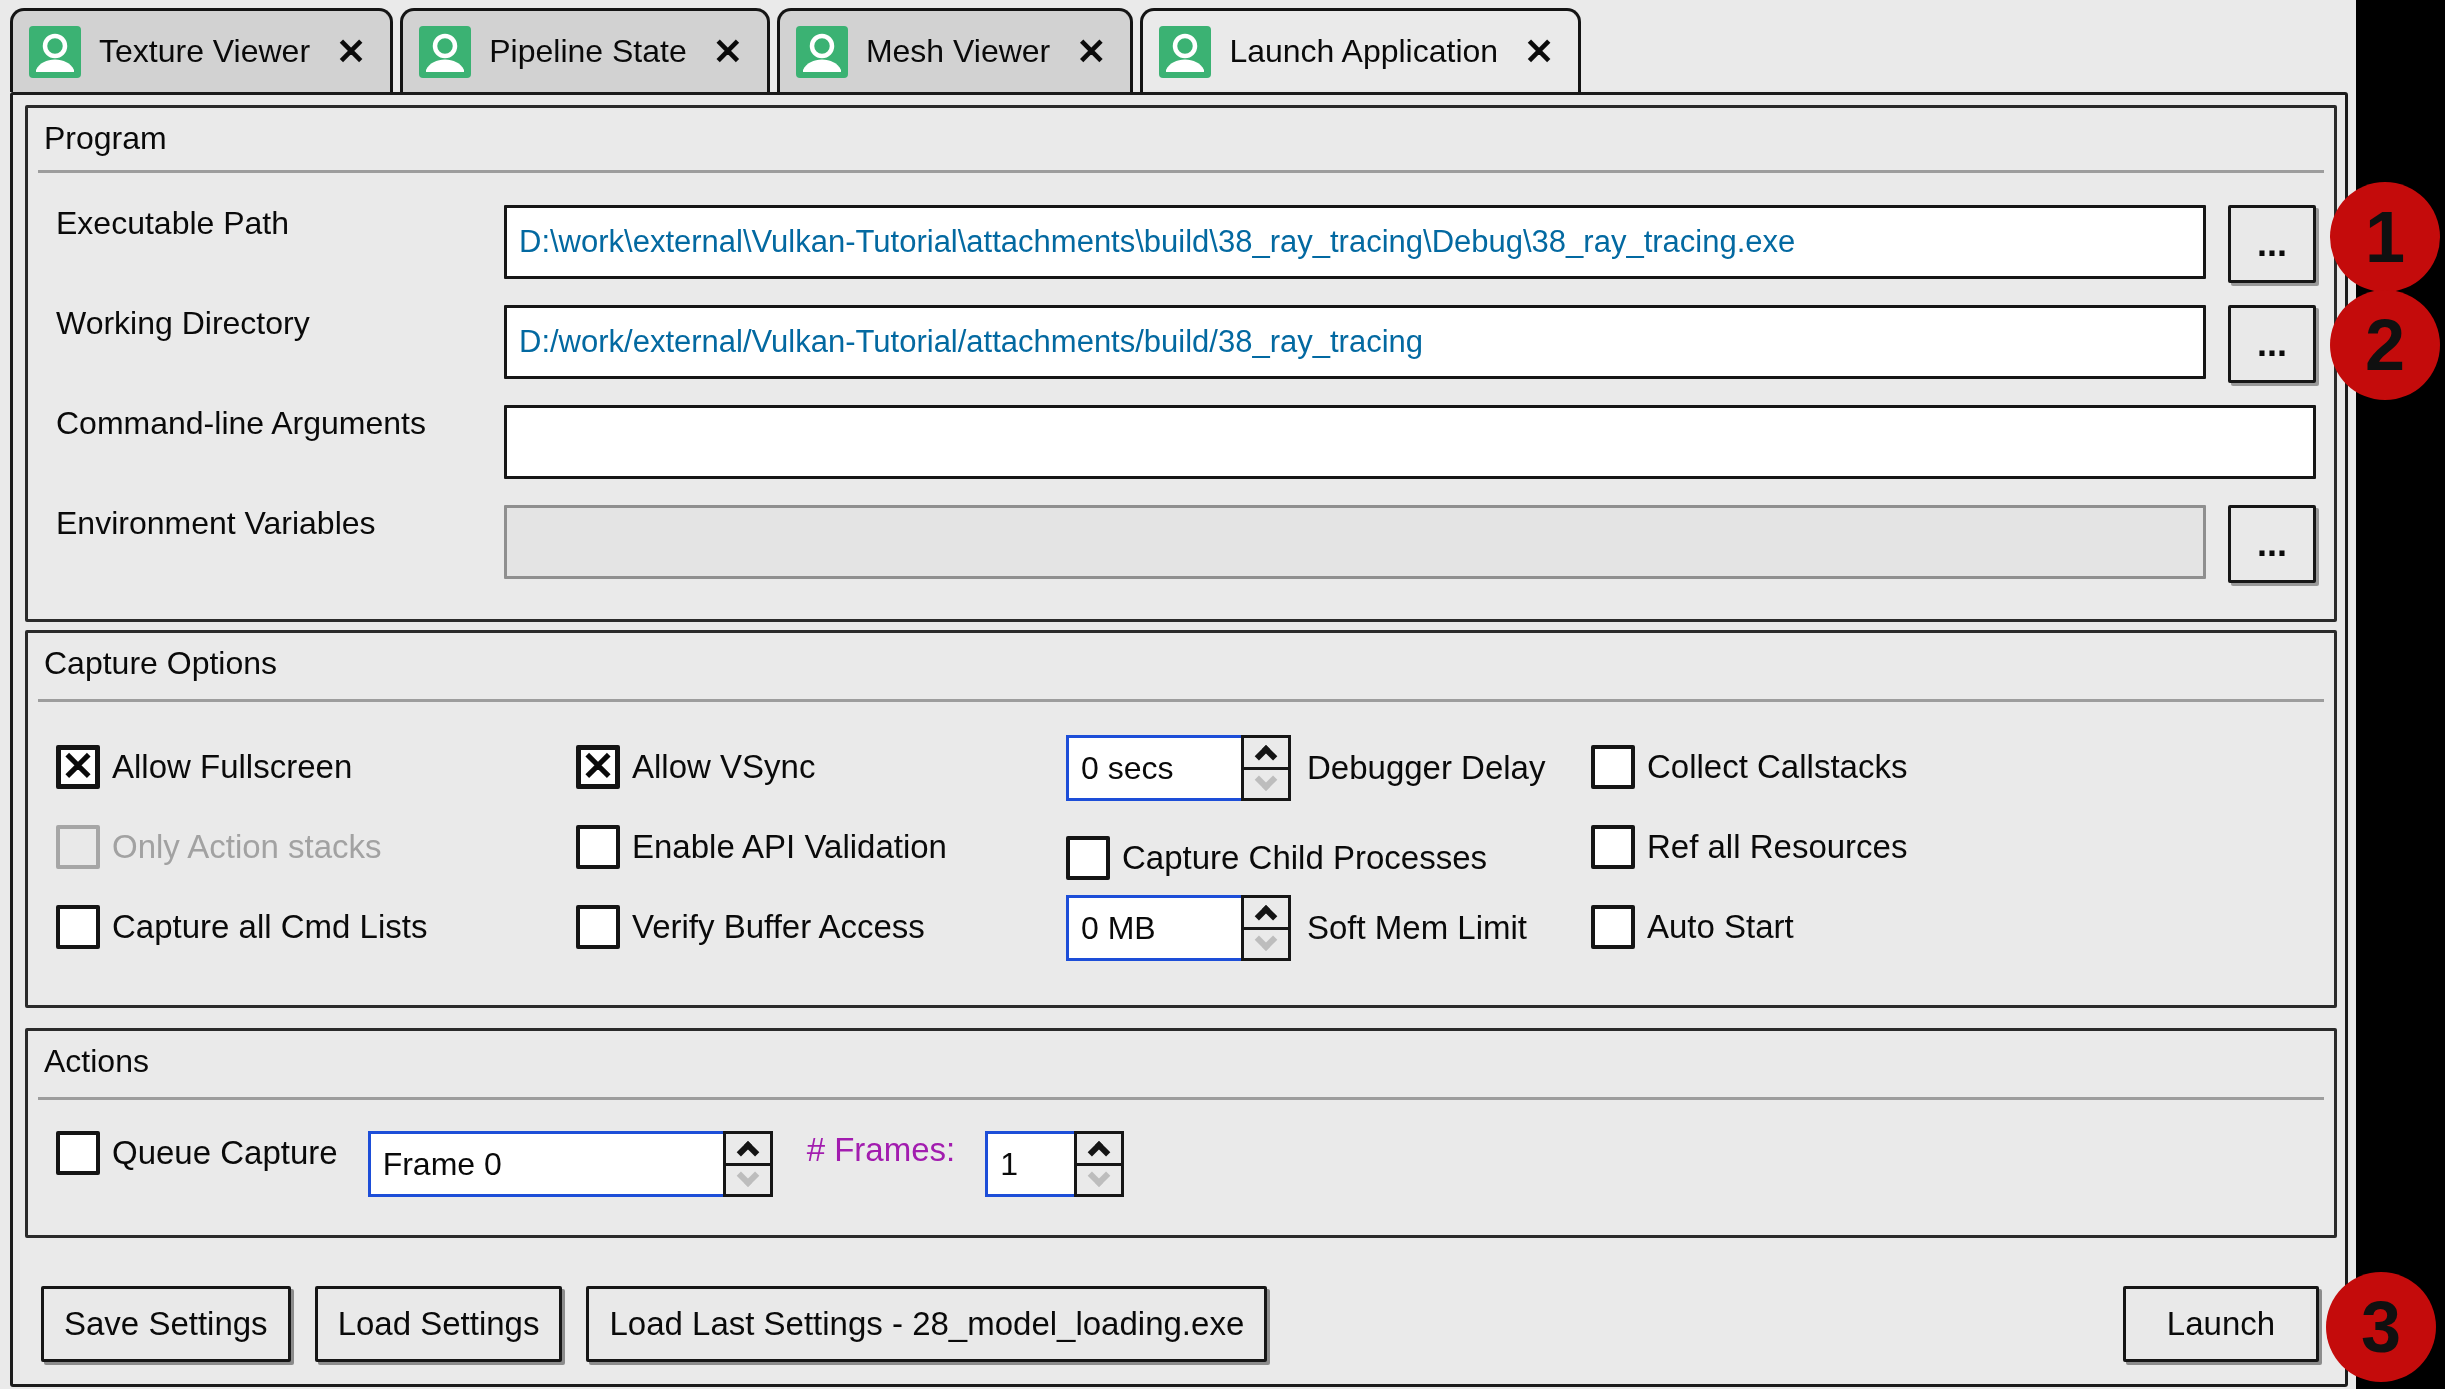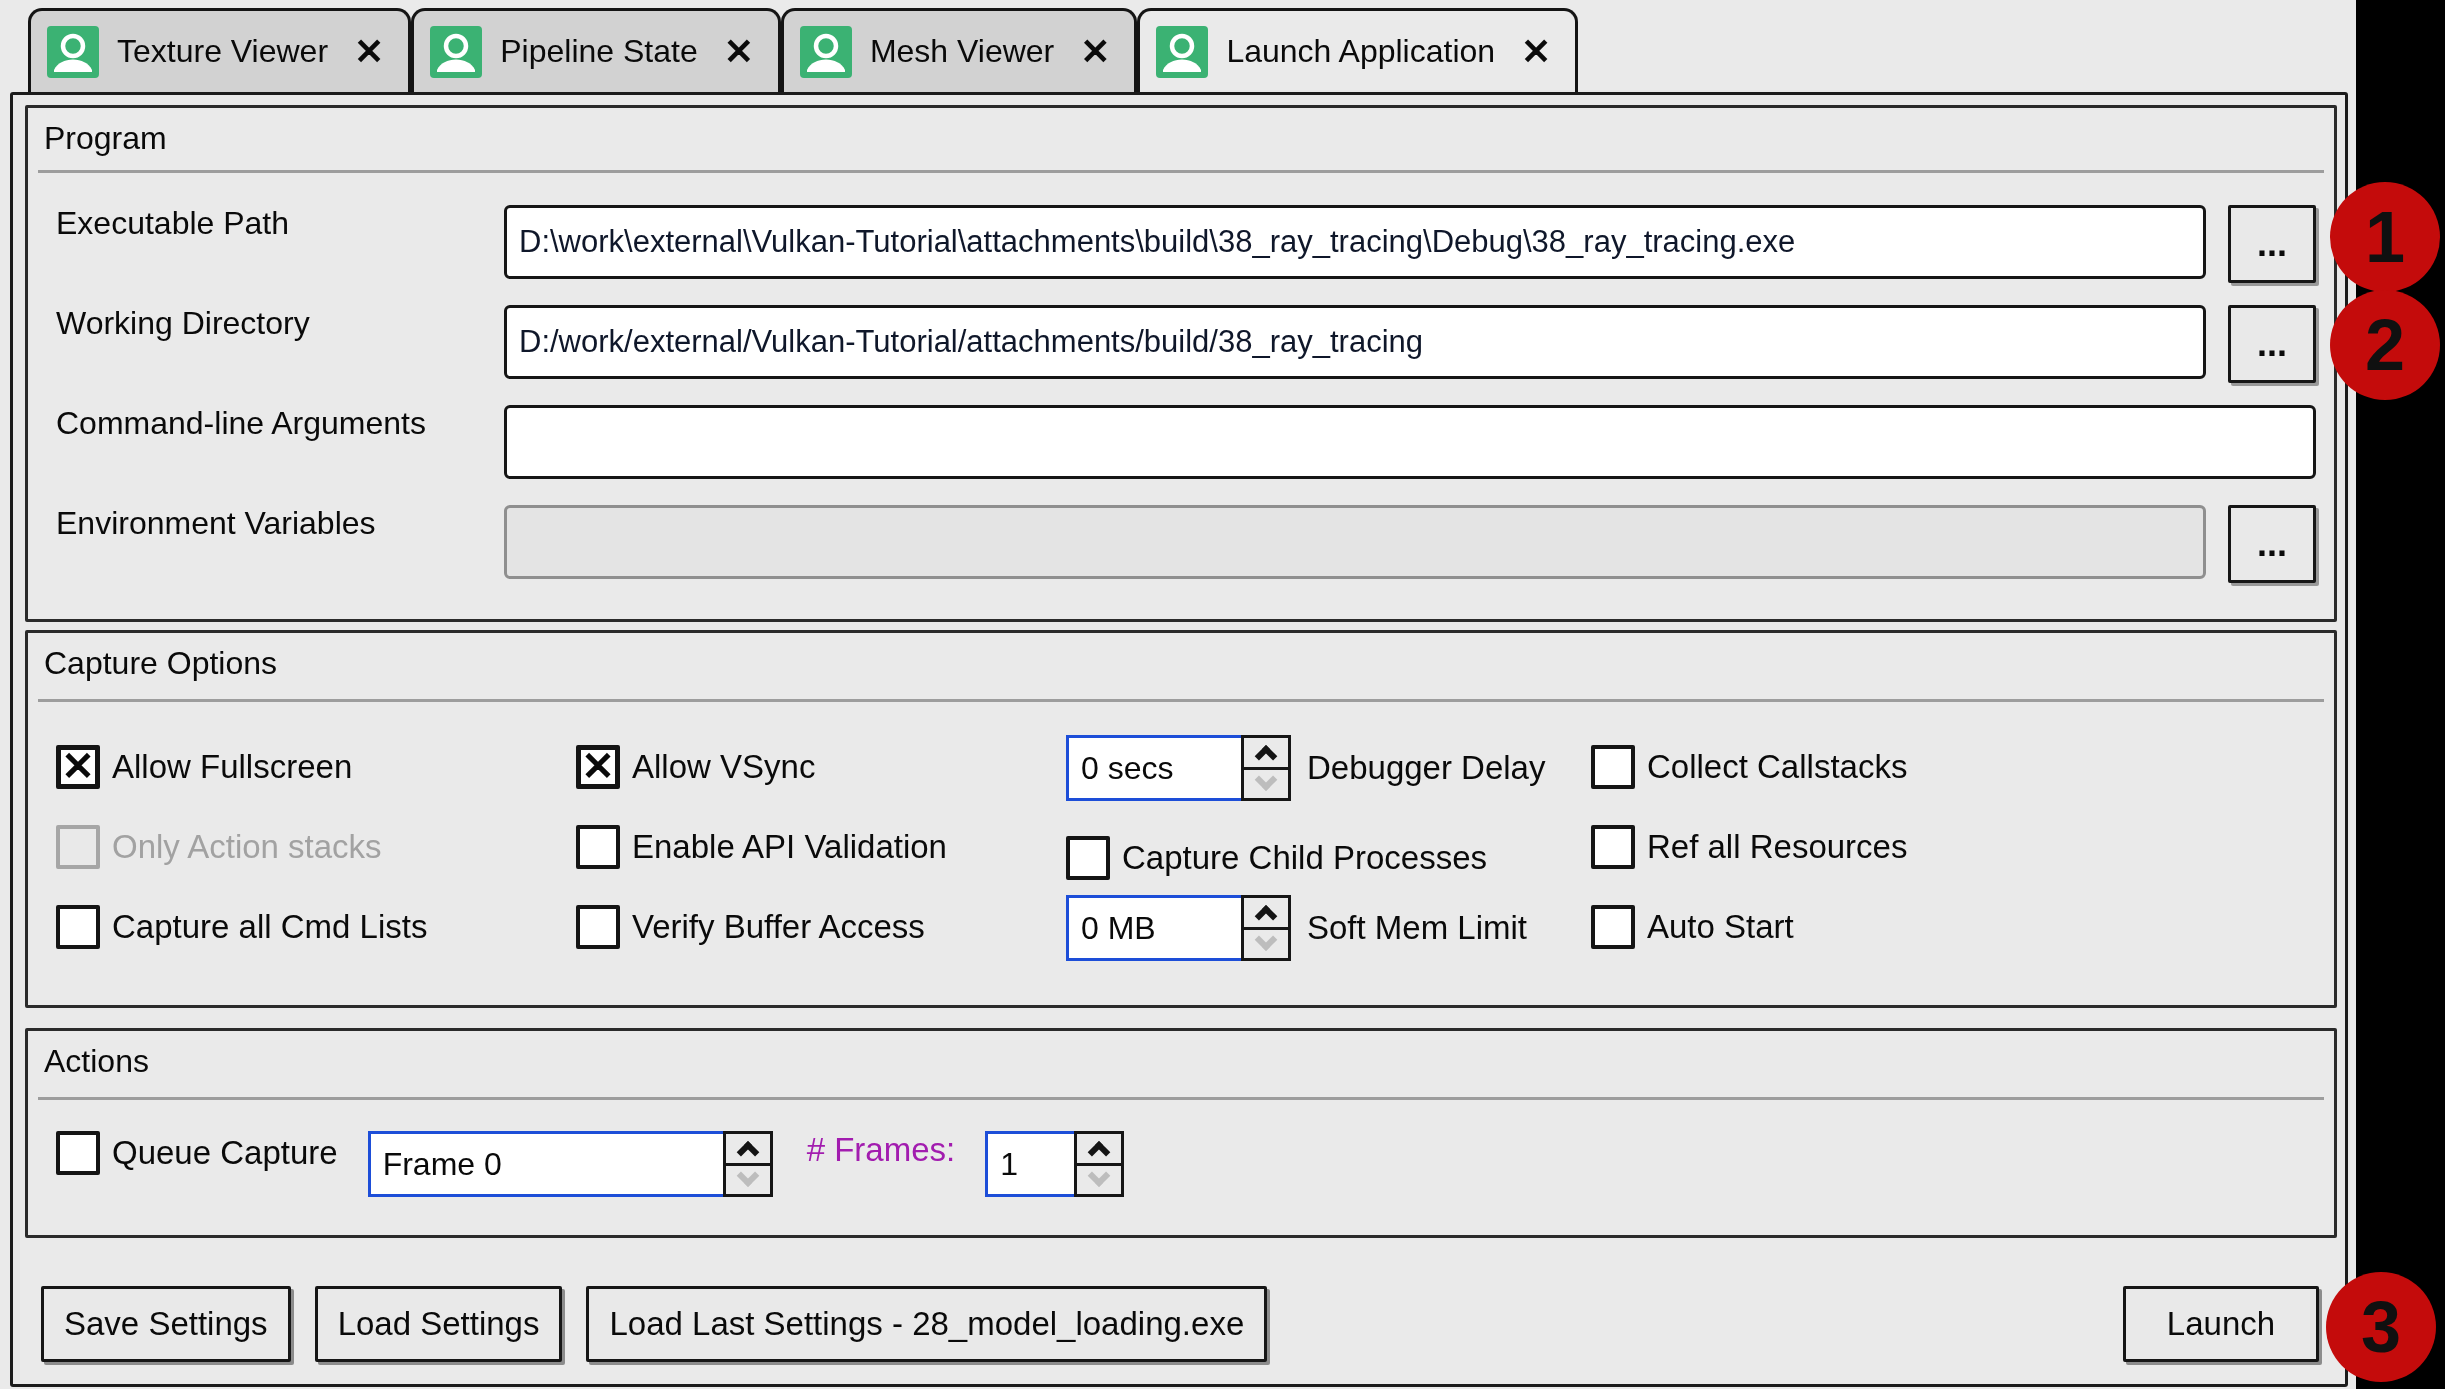--- a/index.html
+++ b/index.html
@@ -8,22 +8,22 @@
     background:#000;
     font-family:"Liberation Sans", sans-serif;
     -webkit-font-smoothing:antialiased;
   }
   .window{
     position:absolute;left:0;top:0;width:2356px;height:1389px;
     background:#eaeaea;
   }
   
   .tabbar{
-    position:absolute;left:28px;top:8px;height:84px;
-    display:flex;z-index:3;
+    position:absolute;left:10px;top:8px;height:84px;
+    display:flex;gap:7px;z-index:3;
   }
   .tab{
     display:flex;align-items:center;
     height:84px;box-sizing:border-box;
     padding:0 24px 0 16px;
     background:#d2d2d2;
     border:3px solid #141414;border-bottom:none;
     border-radius:14px 14px 0 0;
     cursor:default;
   }
@@ -60,23 +60,23 @@
   
   .prow{
     position:absolute;left:28px;right:18px;height:80px;
     display:flex;align-items:flex-start;
   }
   .prow .plabel{
     width:448px;flex:0 0 auto;font-size:32px;color:#0a0a0a;
   }
   .tfield{
     flex:1 1 auto;height:74px;box-sizing:border-box;
-    background:#fff;border:3px solid #161616;border-radius:6px;
+    background:#fff;border:3px solid #161616;border-radius:1px;
     font-family:"Liberation Sans", sans-serif;
-    font-size:31px;color:#0f172a;padding:0 12px;outline:none;min-width:0;
+    font-size:31px;color:#0369a1;padding:0 12px;outline:none;min-width:0;
   }
   .tfield.disabled{background:#e4e4e4;border-color:#8f8f8f;}
   .browse{
     flex:0 0 auto;width:88px;height:78px;margin-left:22px;
     box-sizing:border-box;
     background:#e9e9e9;border:3px solid #161616;border-radius:2px;
     box-shadow:3px 3px 0 rgba(0,0,0,0.35);
     font-size:36px;font-weight:700;color:#0a0a0a;
     display:flex;align-items:flex-end;justify-content:center;
     line-height:1;padding-bottom:18px;cursor:default;

